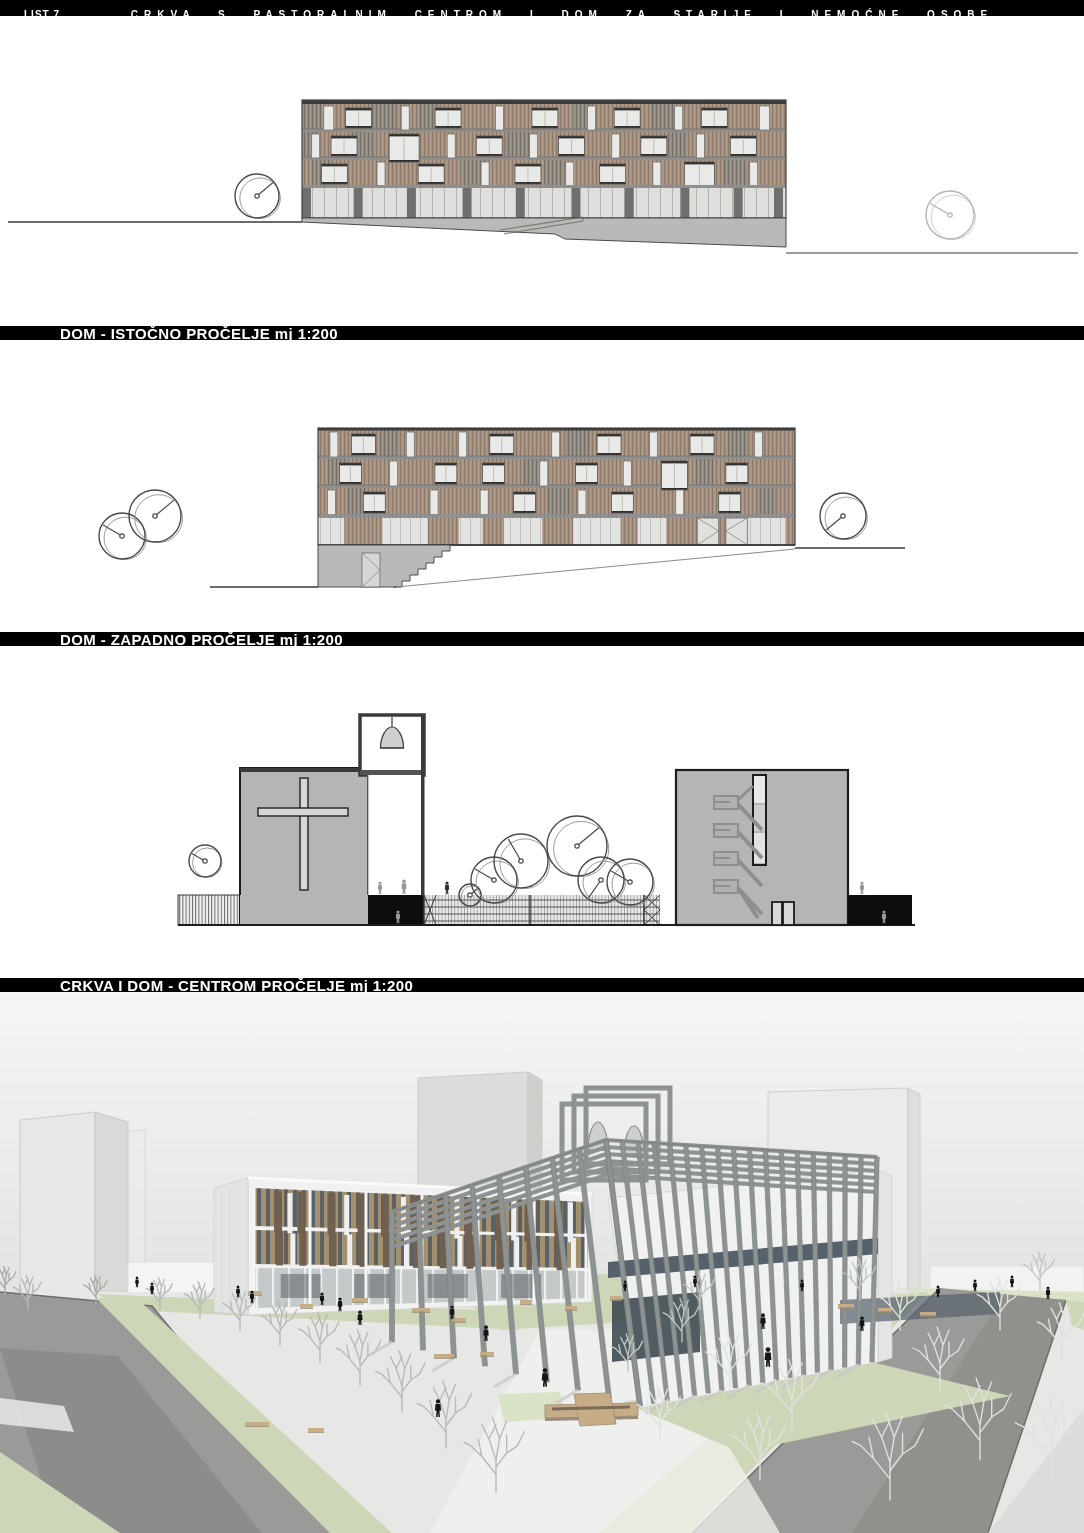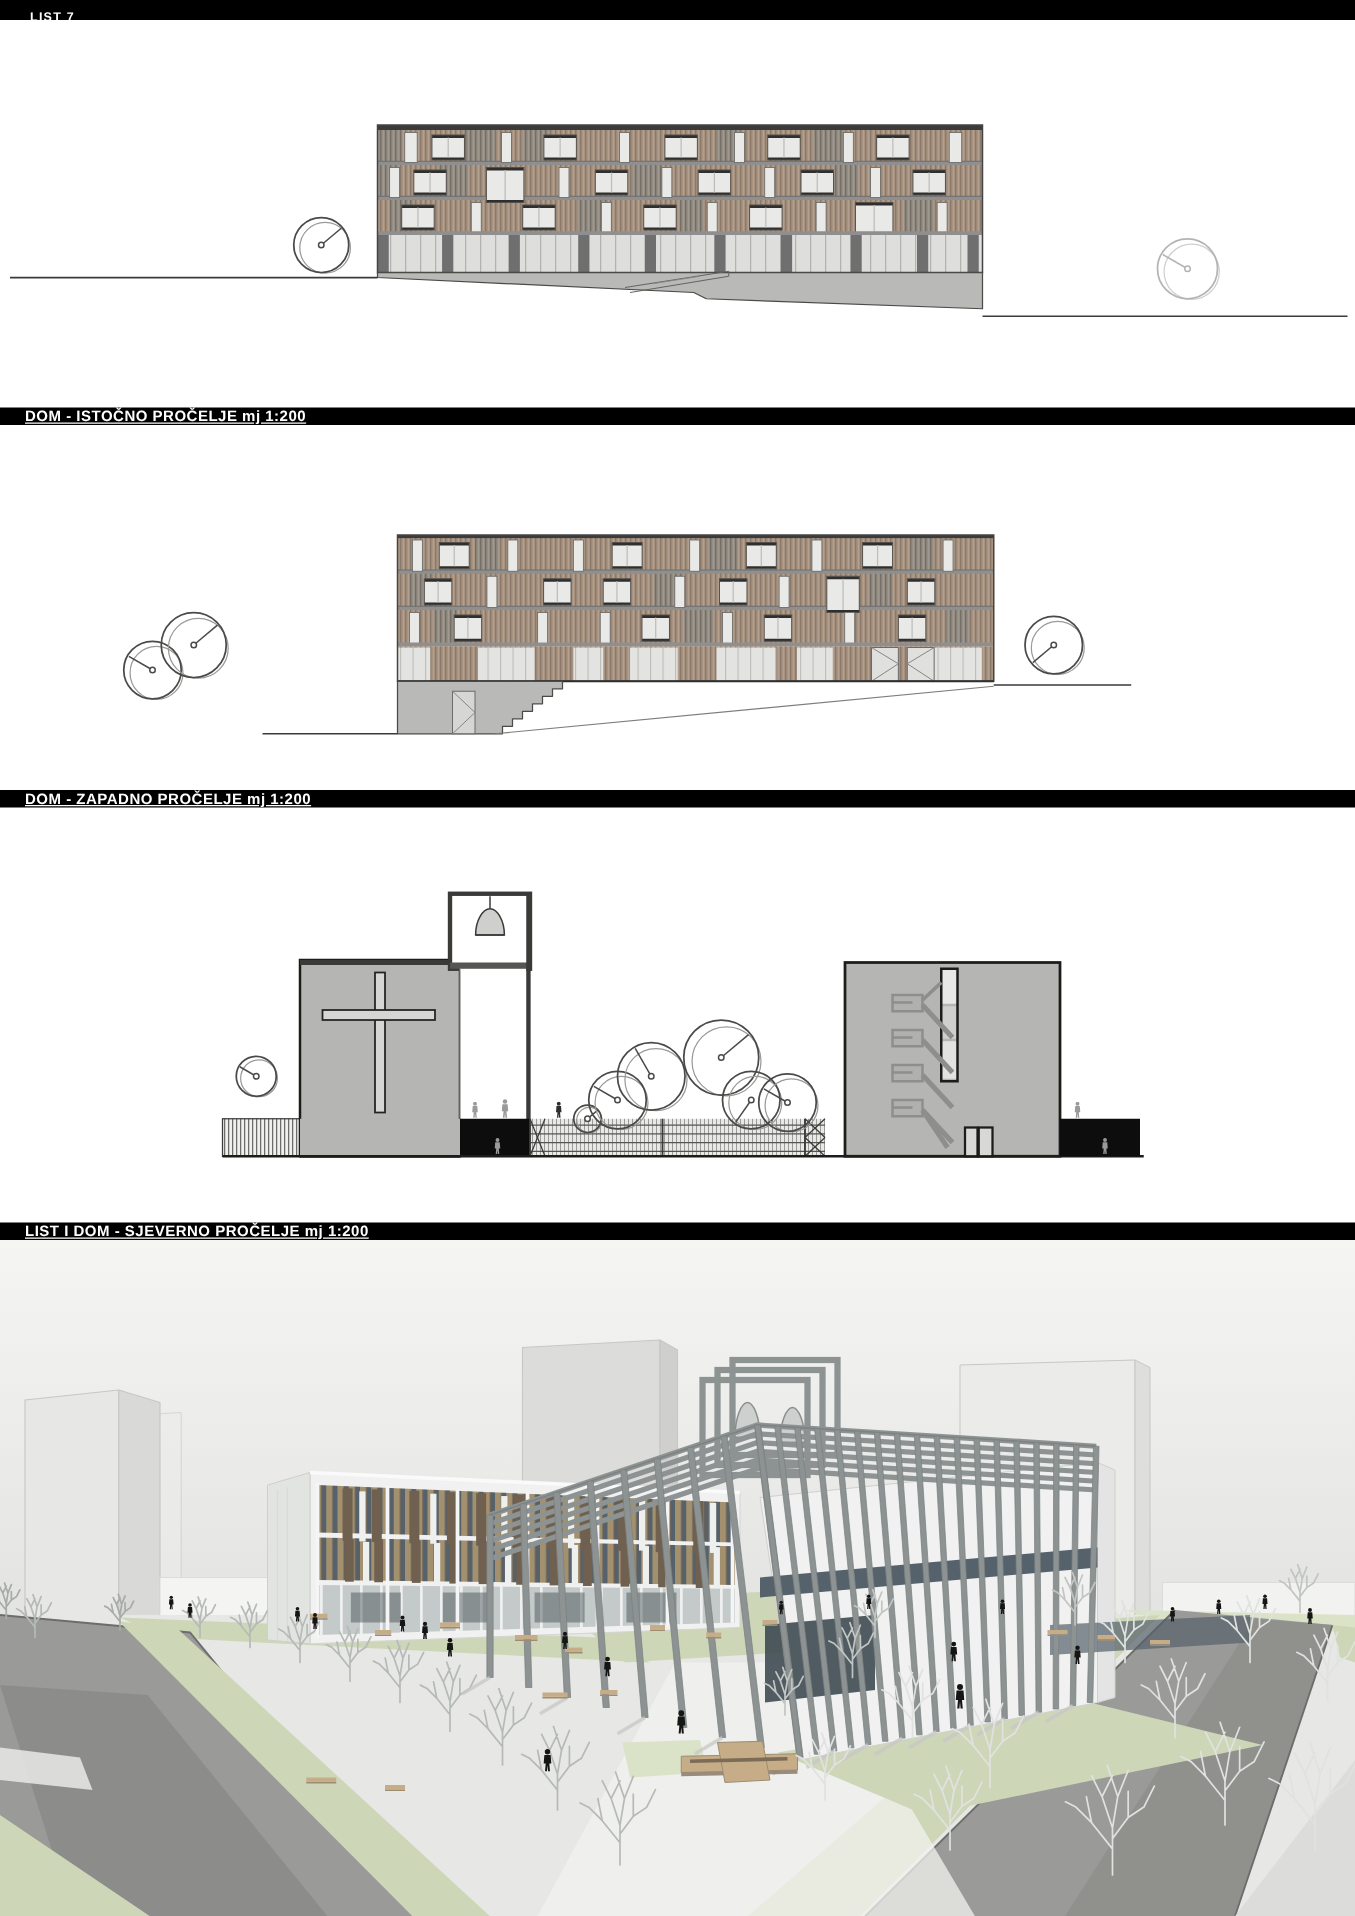--- a/index.html
+++ b/index.html
@@ -5,32 +5,33 @@
   html,body{margin:0;padding:0;background:#ffffff;}
   body{width:1084px;height:1533px;position:relative;overflow:hidden;
        font-family:"Liberation Sans", sans-serif;}
   .bar{position:absolute;left:0;width:1084px;background:var(--bar-bg,#000);
        color:var(--bar-text,#fff);display:flex;align-items:center;box-sizing:border-box;}
   #header-bar{top:0;height:28px;}
   #header-bar .sheet{font-weight:bold;font-size:10px;margin-left:24px;letter-spacing:1px;white-space:nowrap;}
   #header-bar .title{font-weight:bold;font-size:10px;letter-spacing:6px;word-spacing:14px;
        flex:1;text-align:center;margin-right:20px;white-space:nowrap;}
   .label-bar{height:14px;}
-  .label-bar span{font-weight:bold;font-size:12px;margin-left:20px;letter-spacing:0.4px;white-space:nowrap;text-decoration:underline;}
+  .label-bar span{font-weight:bold;font-size:15px;margin-left:60px;letter-spacing:0.4px;white-space:nowrap;}
   #bar-1{top:326px;} #bar-2{top:632px;} #bar-3{top:978px;}
   .panel{position:absolute;left:0;width:1084px;background:#fff;}
   #panel-e1{top:16px;height:310px;} #panel-e2{top:340px;height:312px;}
   #panel-e3{top:666px;height:312px;} #panel-render{top:992px;height:541px;}
   svg{display:block;}
 </style>
 </head>
 <body>
 
 <div class="bar" id="header-bar">
   <span class="sheet">LIST 7</span>
+  <span class="title">CRKVA S PASTORALNIM CENTROM I DOM ZA STARIJE I NEMOĆNE OSOBE</span>
 </div>
 
 <div class="panel" id="panel-e1">
   <svg id="svg-e1" width="1084" height="310" viewBox="0 16 1084 310">
       <defs>
         <pattern id="p-brown" width="4" height="10" patternUnits="userSpaceOnUse">
           <rect x="0" y="0" width="4" height="10" fill="#a89280" stroke="none" stroke-width="1"></rect>
           <rect x="0" y="0" width="1.1" height="10" fill="#8b7a6b" stroke="none" stroke-width="1"></rect>
           <rect x="2.4" y="0" width="0.6" height="10" fill="#b7a391" stroke="none" stroke-width="1"></rect>
         </pattern>
@@ -485,21 +486,21 @@
           <circle cx="633.22" cy="884.3" r="21.16" fill="none" stroke="#9a9a98" stroke-width="1"></circle>
           <circle cx="630" cy="882" r="23" fill="none" stroke="#4a4a48" stroke-width="1.4"></circle>
           <line x1="630" y1="882" x2="611.07734492731" y2="871.075" stroke="#4a4a48" stroke-width="1.2"></line>
           <circle cx="630" cy="882" r="2.2" fill="#fff" stroke="#4a4a48" stroke-width="1.2"></circle>
         </g>
       </g>
     </svg>
 </div>
 
 <div class="bar label-bar" id="bar-3">
-  <span>LIST I DOM - SJEVERNO PROČELJE mj 1:200</span>
+  <span>CRKVA I DOM - CENTROM PROČELJE mj 1:200</span>
 </div>
 
 <div class="panel" id="panel-render">
   <svg id="svg-r" width="1084" height="541" viewBox="0 992 1084 541">
       <g>
         <rect x="0" y="992" width="1084" height="541" fill="url(#g-sky)" stroke="none" stroke-width="1"></rect>
         <g>
           <polygon points="60,1135 145,1130 145,1295 60,1298" fill="#ececea" stroke="#c7c7c5" stroke-width="0.8" stroke-linejoin="round" opacity="0.6"></polygon>
           <polygon points="20,1120 95,1112 95,1305 20,1300" fill="#e7e7e5" stroke="#c7c7c5" stroke-width="0.9" stroke-linejoin="round"></polygon>
           <polygon points="95,1112 128,1122 128,1298 95,1305" fill="#d9d9d7" stroke="#c7c7c5" stroke-width="0.9" stroke-linejoin="round"></polygon>

